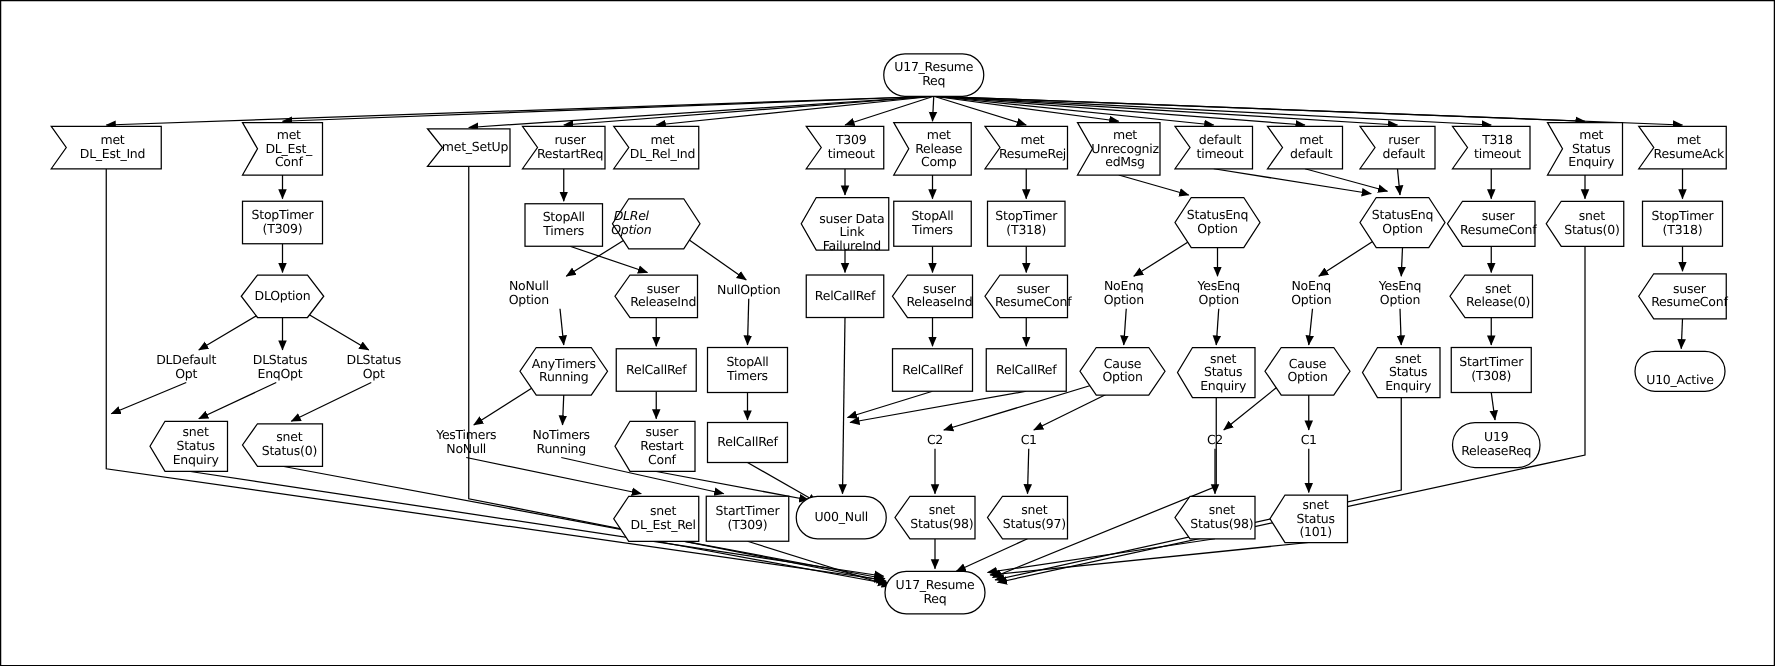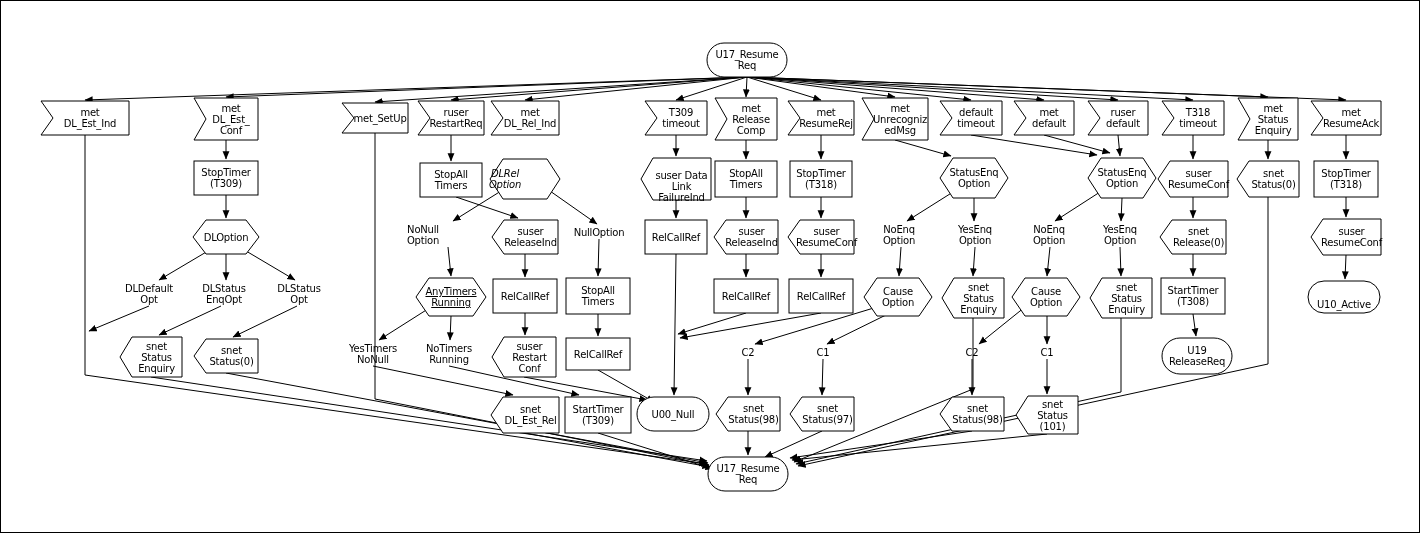--- a/index.html
+++ b/index.html
@@ -231,21 +231,21 @@
 Status(0)</div>
       <div class="nlabel task" style="left: 419px; top: 162px; width: 62px; height: 34px;">StopAll
 Timers</div>
       <div class="nlabel option" style="left: 469px; top: 158px; width: 70px; height: 40px; font-style: italic;">DLRel
 Option</div>
       <div class="nlabel label" style="left: 392px; top: 222px; width: 60px; height: 24px;">NoNull
 Option</div>
       <div class="nlabel output" style="left: 491px; top: 219px; width: 66px; height: 34px;">suser
 ReleaseInd</div>
       <div class="nlabel label" style="left: 565px; top: 225px; width: 66px; height: 13px;">NullOption</div>
-      <div class="nlabel option" style="left: 415px; top: 277px; width: 70px; height: 38px; text-decoration: underline;">AnyTimers
+      <div class="nlabel option" style="left: 415px; top: 277px; width: 70px; height: 38px;">AnyTimers
 Running</div>
       <div class="nlabel task" style="left: 492px; top: 278px; width: 64px; height: 34px;">RelCallRef</div>
       <div class="nlabel task" style="left: 565px; top: 277px; width: 64px; height: 36px;">StopAll
 Timers</div>
       <div class="nlabel label" style="left: 339px; top: 341px; width: 66px; height: 24px;">YesTimers
 NoNull</div>
       <div class="nlabel label" style="left: 416px; top: 341px; width: 64px; height: 24px;">NoTimers
 Running</div>
       <div class="nlabel output" style="left: 491px; top: 336px; width: 64px; height: 40px;">suser
 Restart

